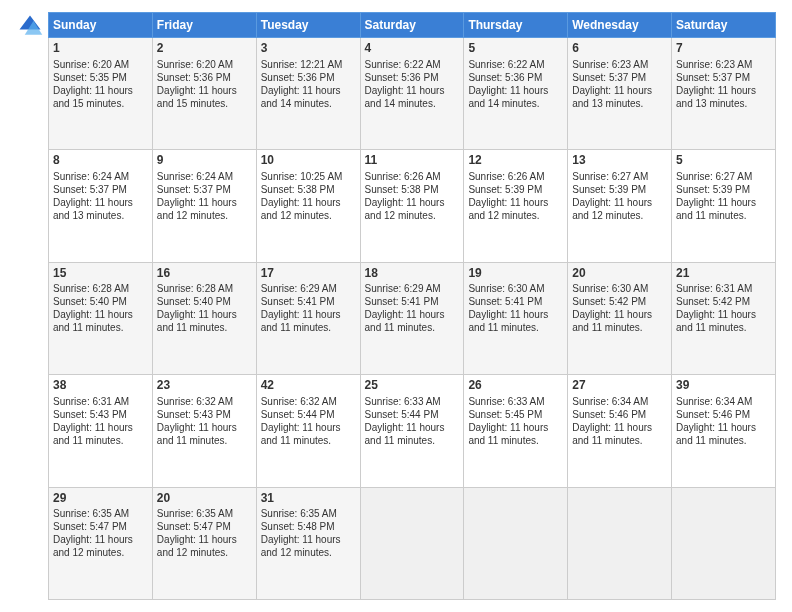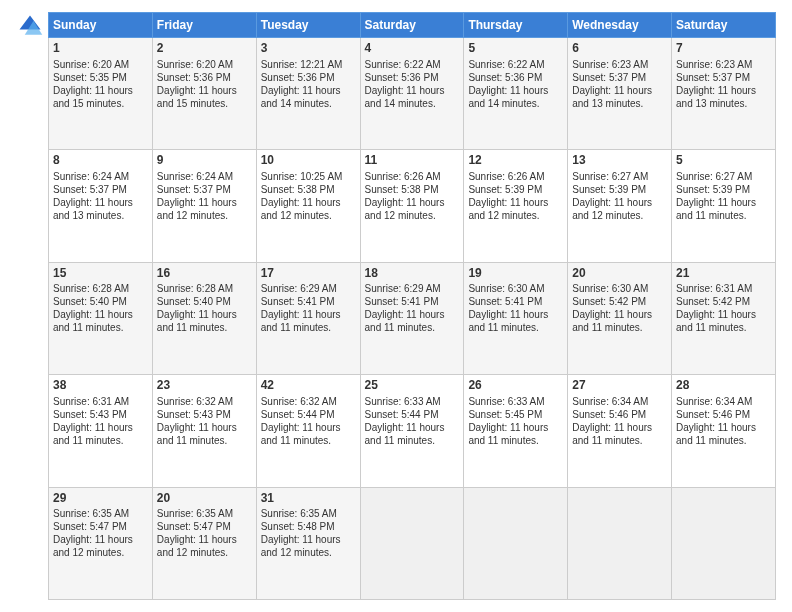--- a/index.html
+++ b/index.html
@@ -152,21 +152,21 @@
           <td><span class="day-num">20</span><span>Sunrise: 6:30 AM</span><br><span>Sunset: 5:42 PM</span><br><span>Daylight: 11 hours and 11 minutes.</span></td>
           <td><span class="day-num">21</span><span>Sunrise: 6:31 AM</span><br><span>Sunset: 5:42 PM</span><br><span>Daylight: 11 hours and 11 minutes.</span></td>
         </tr>
         <tr>
           <td><span class="day-num">38</span><span>Sunrise: 6:31 AM</span><br><span>Sunset: 5:43 PM</span><br><span>Daylight: 11 hours and 11 minutes.</span></td>
           <td><span class="day-num">23</span><span>Sunrise: 6:32 AM</span><br><span>Sunset: 5:43 PM</span><br><span>Daylight: 11 hours and 11 minutes.</span></td>
           <td><span class="day-num">42</span><span>Sunrise: 6:32 AM</span><br><span>Sunset: 5:44 PM</span><br><span>Daylight: 11 hours and 11 minutes.</span></td>
           <td><span class="day-num">25</span><span>Sunrise: 6:33 AM</span><br><span>Sunset: 5:44 PM</span><br><span>Daylight: 11 hours and 11 minutes.</span></td>
           <td><span class="day-num">26</span><span>Sunrise: 6:33 AM</span><br><span>Sunset: 5:45 PM</span><br><span>Daylight: 11 hours and 11 minutes.</span></td>
           <td><span class="day-num">27</span><span>Sunrise: 6:34 AM</span><br><span>Sunset: 5:46 PM</span><br><span>Daylight: 11 hours and 11 minutes.</span></td>
-          <td><span class="day-num">28</span><span>Sunrise: 6:34 AM</span><br><span>Sunset: 5:46 PM</span><br><span>Daylight: 11 hours and 11 minutes.</span></td>
+          <td><span class="day-num">39</span><span>Sunrise: 6:34 AM</span><br><span>Sunset: 5:46 PM</span><br><span>Daylight: 11 hours and 11 minutes.</span></td>
         </tr>
         <tr>
           <td><span class="day-num">29</span><span>Sunrise: 6:35 AM</span><br><span>Sunset: 5:47 PM</span><br><span>Daylight: 11 hours and 12 minutes.</span></td>
           <td><span class="day-num">20</span><span>Sunrise: 6:35 AM</span><br><span>Sunset: 5:47 PM</span><br><span>Daylight: 11 hours and 12 minutes.</span></td>
           <td><span class="day-num">31</span><span>Sunrise: 6:35 AM</span><br><span>Sunset: 5:48 PM</span><br><span>Daylight: 11 hours and 12 minutes.</span></td>
           <td class="empty-cell"></td>
           <td class="empty-cell"></td>
           <td class="empty-cell"></td>
           <td class="empty-cell"></td>
         </tr>

